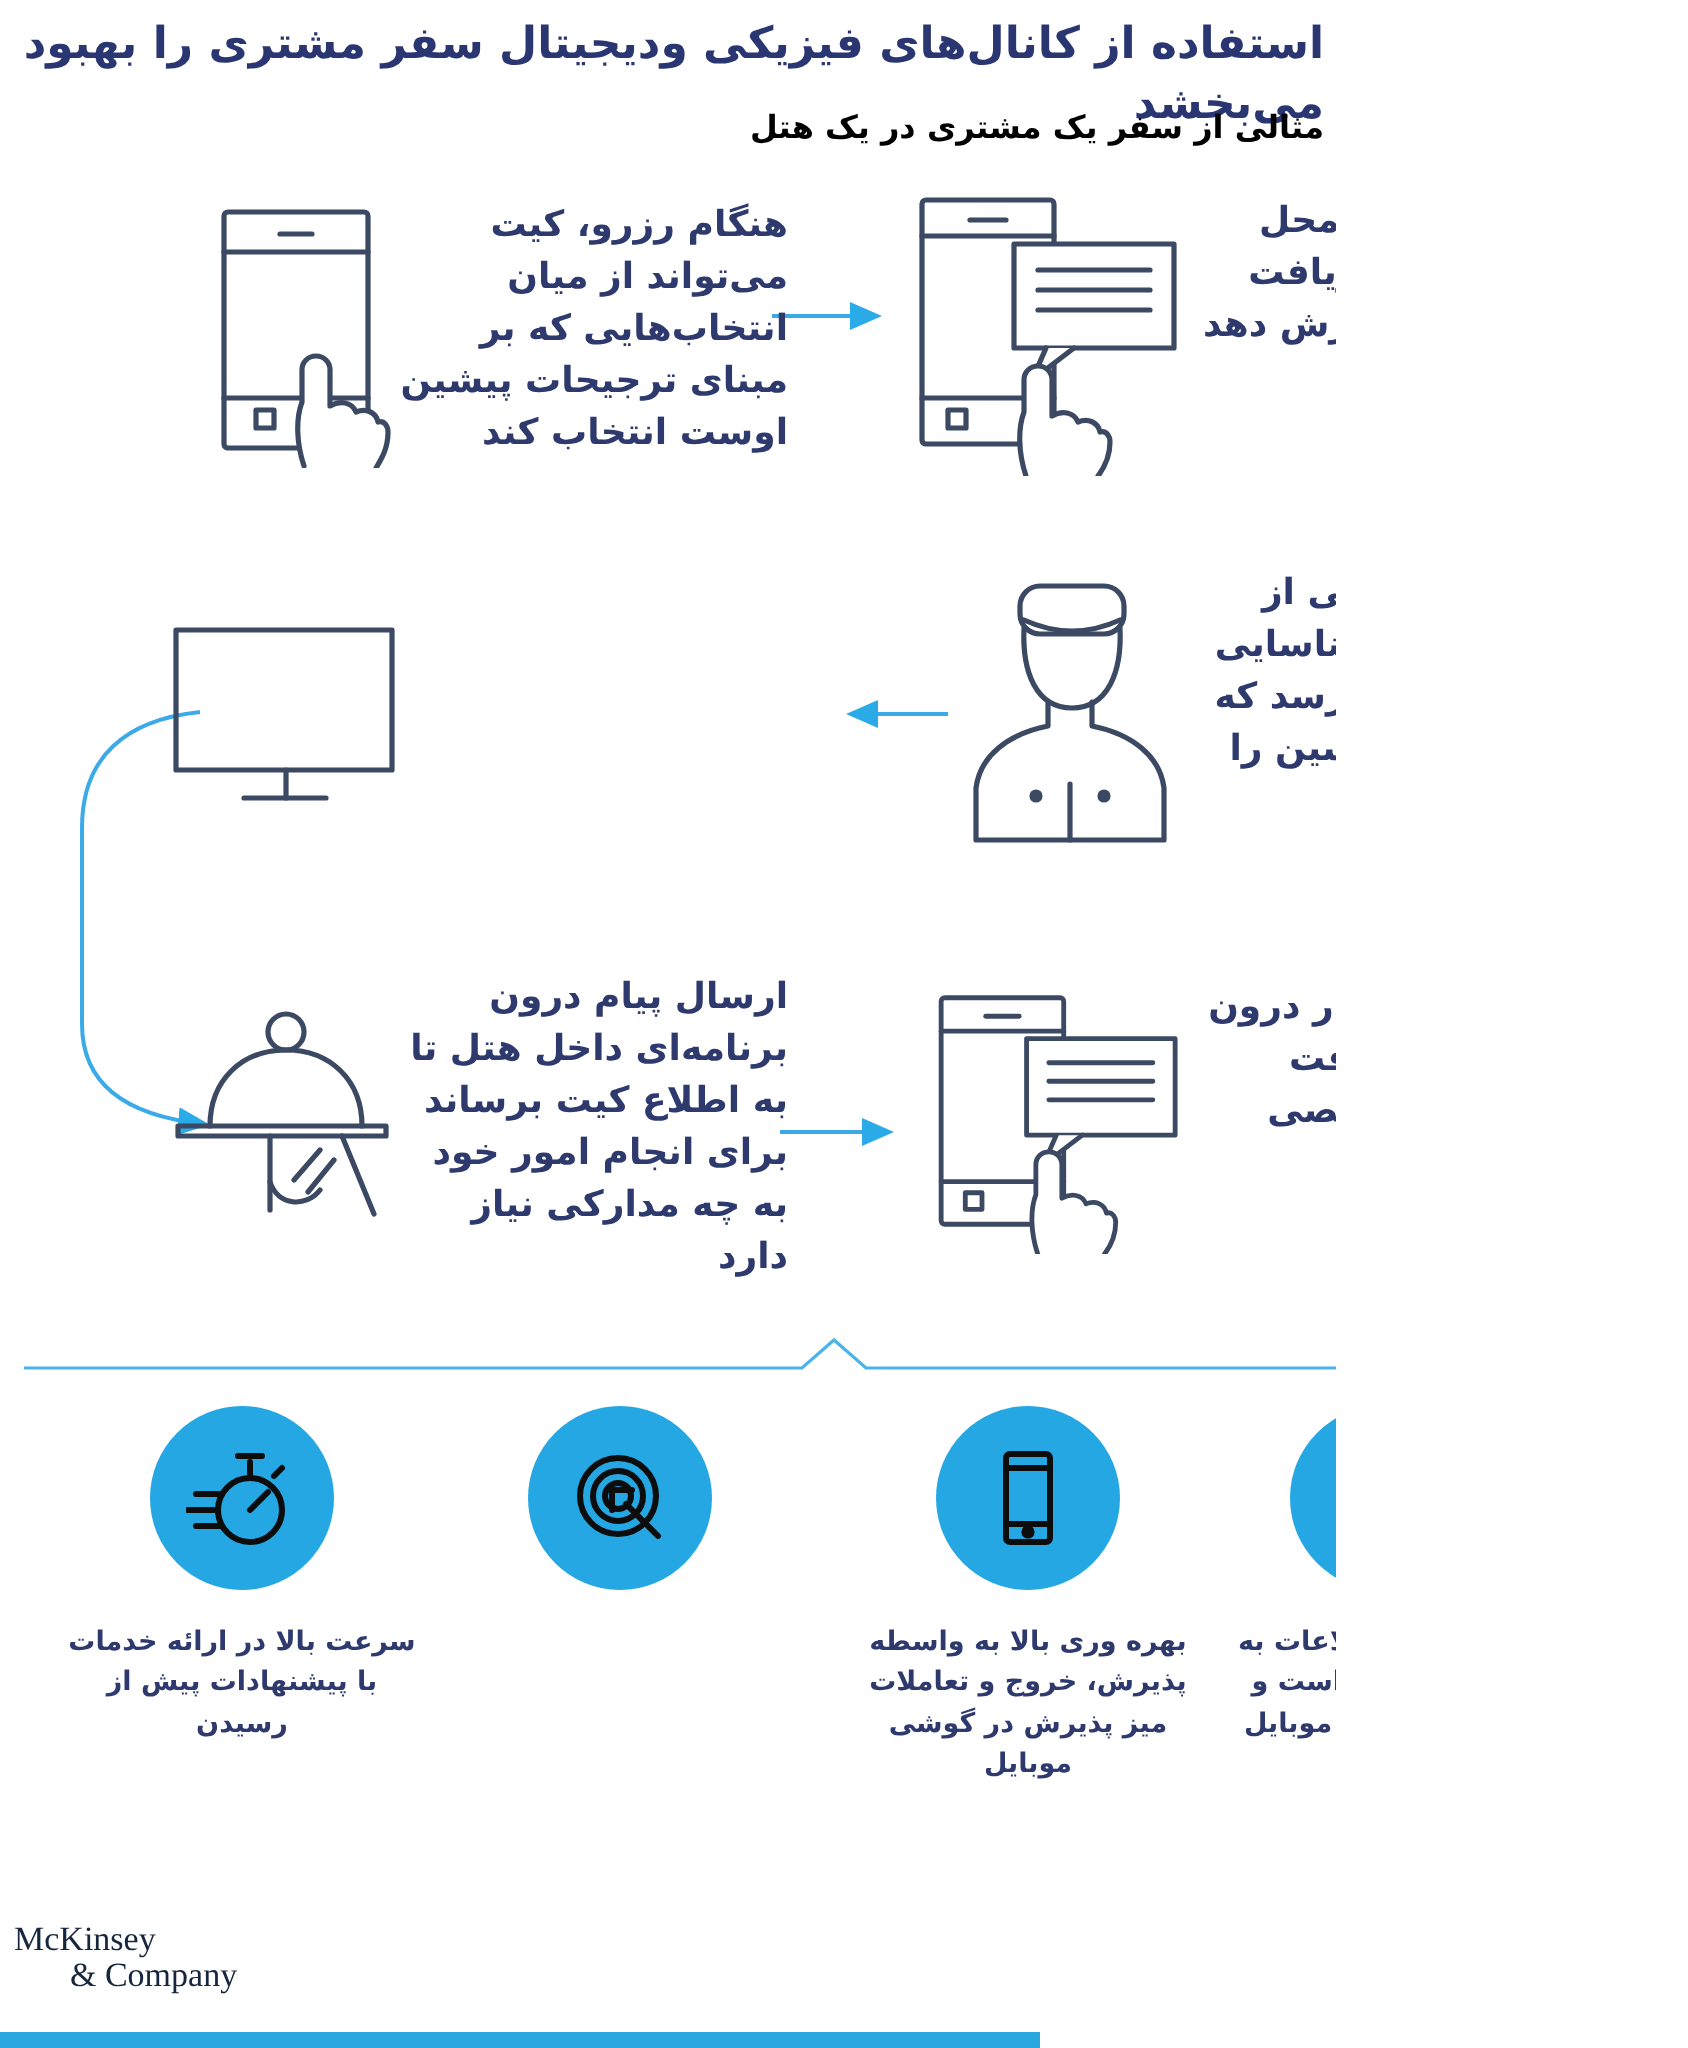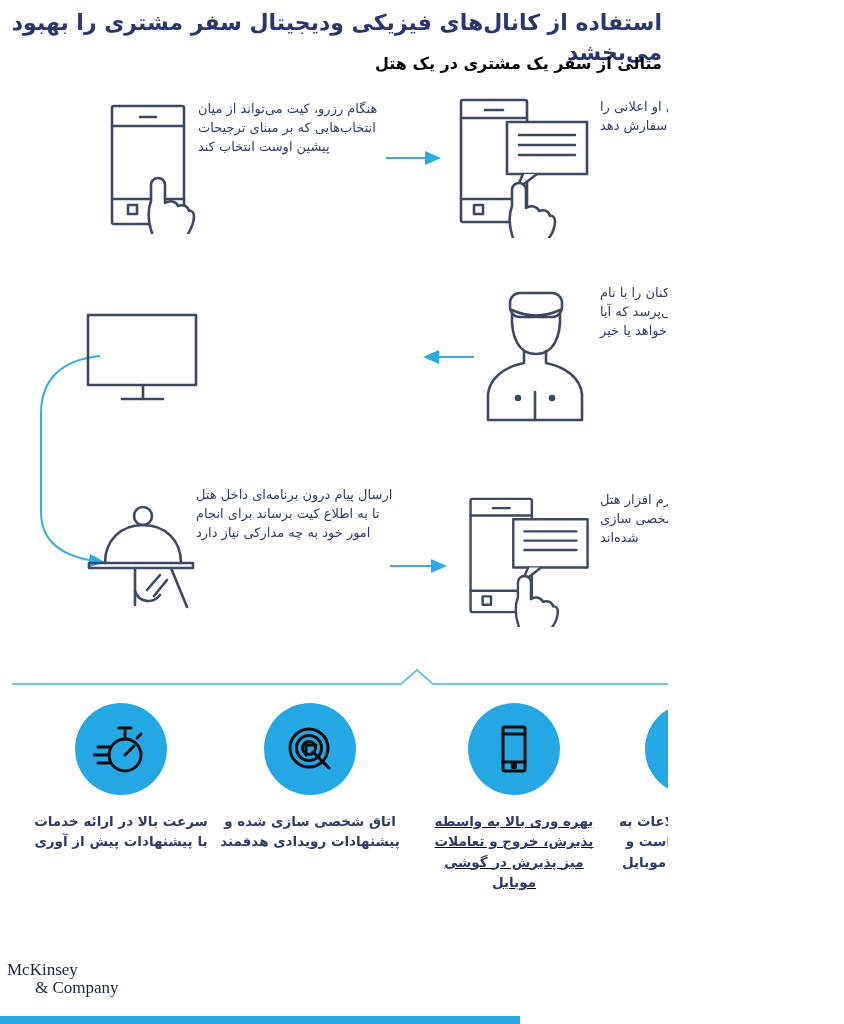--- a/index.html
+++ b/index.html
@@ -3,32 +3,32 @@
 <meta charset="utf-8">
 <style>
   html,body{margin:0;padding:0;background:#fff;}
   .page{position:relative;width:668px;height:1024px;background:#fff;overflow:hidden;
         font-family:"DejaVu Sans",sans-serif;}
   .fa{direction:rtl;unicode-bidi:embed;}
   .title{position:absolute;top:8px;right:6px;width:730px;text-align:right;
          font-size:22px;font-weight:bold;color:#2a3672;line-height:1.35;}
   .subtitle{position:absolute;top:54px;right:6px;width:500px;text-align:right;
             font-size:16px;font-weight:bold;color:#000000;}
-  .step-text{position:absolute;text-align:left;font-weight:normal;color:#2e3a6e;
-             font-size:13px;line-height:1.45;}
+  .step-text{position:absolute;text-align:right;font-weight:bold;color:#2e3a6e;
+             font-size:18px;line-height:1.45;}
   .s1-left{left:198px;top:100px;width:196px;}
   .s1-right{left:600px;top:98px;width:240px;}
   .s2-right{left:600px;top:284px;width:238px;}
   .s2-left{left:203px;top:287px;width:202px;}
   .s3-left{left:196px;top:486px;width:198px;}
   .s3-right{left:600px;top:491px;width:240px;}
   .icon-abs{position:absolute;}
   svg{display:block;}
   .benefit{position:absolute;width:182px;top:703px;}
-  .b1{left:30px;} .b2{left:219px;} .b3{left:423px;text-decoration:underline;} .b4{left:600px;}
+  .b1{left:30px;} .b2{left:219px;} .b3{left:423px;} .b4{left:600px;}
   .benefit .bubble{width:92px;height:92px;border-radius:50%;background:#25a7e3;
                    margin:0 auto;display:flex;align-items:center;justify-content:center;}
   .benefit .cap{margin-top:16px;text-align:center;font-weight:bold;color:#2e3a6e;
                 font-size:13.5px;line-height:1.5;}
   .connectors{position:absolute;left:0;top:0;width:844px;height:1024px;pointer-events:none;}
   .mck{position:absolute;left:7px;top:961px;color:#17263f;
        font-family:"Liberation Serif","DejaVu Serif",serif;font-size:17px;line-height:1.08;}
   .mck .l2{padding-left:28px;text-align:right;}
   .ibc{position:absolute;left:786px;top:956px;width:56px;text-align:center;}
   .ibc-text{margin-top:2px;font-size:12.5px;font-weight:bold;letter-spacing:.5px;
@@ -144,34 +144,33 @@
     <div class="bubble">
       <svg width="56" height="56" viewBox="0 0 56 56" fill="none" stroke="#0d0d0d" stroke-width="3" stroke-linecap="round" stroke-linejoin="round">
         <circle cx="32" cy="34" r="16"></circle>
         <path d="M32 18 V10"></path>
         <path d="M26 7 H38"></path>
         <path d="M44 17 L48 13"></path>
         <path d="M32 34 L41 25"></path>
         <path d="M5 26 H17 M1 34 H15 M5 42 H17"></path>
       </svg>
     </div>
-    <div class="cap fa">سرعت بالا در ارائه خدمات با پیشنهادات پیش از آوری</div>
+    <div class="cap fa">سرعت بالا در ارائه خدمات با پیشنهادات پیش از رسیدن</div>
   </div>
 
   <div class="benefit b2">
     <div class="bubble">
       <svg width="56" height="56" viewBox="0 0 56 56" fill="none" stroke="#0d0d0d" stroke-width="3" stroke-linecap="round" stroke-linejoin="round">
         <circle cx="27" cy="27" r="19"></circle>
         <circle cx="27" cy="27" r="12.5"></circle>
         <circle cx="27" cy="27" r="6.5"></circle>
         <path d="M47 47 L31 31"></path>
         <path d="M24 24 L24 34 M24 24 L34 24"></path>
       </svg>
     </div>
-    <div class="cap fa">اتاق شخصی سازی شده و پیشنهادات رویدادی هدفمند</div>
   </div>
 
   <div class="benefit b3">
     <div class="bubble">
       <svg width="56" height="56" viewBox="0 0 56 56" fill="none" stroke="#0d0d0d" stroke-width="3" stroke-linecap="round" stroke-linejoin="round">
         <rect x="17" y="6" width="22" height="44" rx="2"></rect>
         <path d="M17 13 H39"></path>
         <path d="M17 41 H39"></path>
         <circle cx="28" cy="45" r="1.8" fill="#0d0d0d"></circle>
       </svg>

